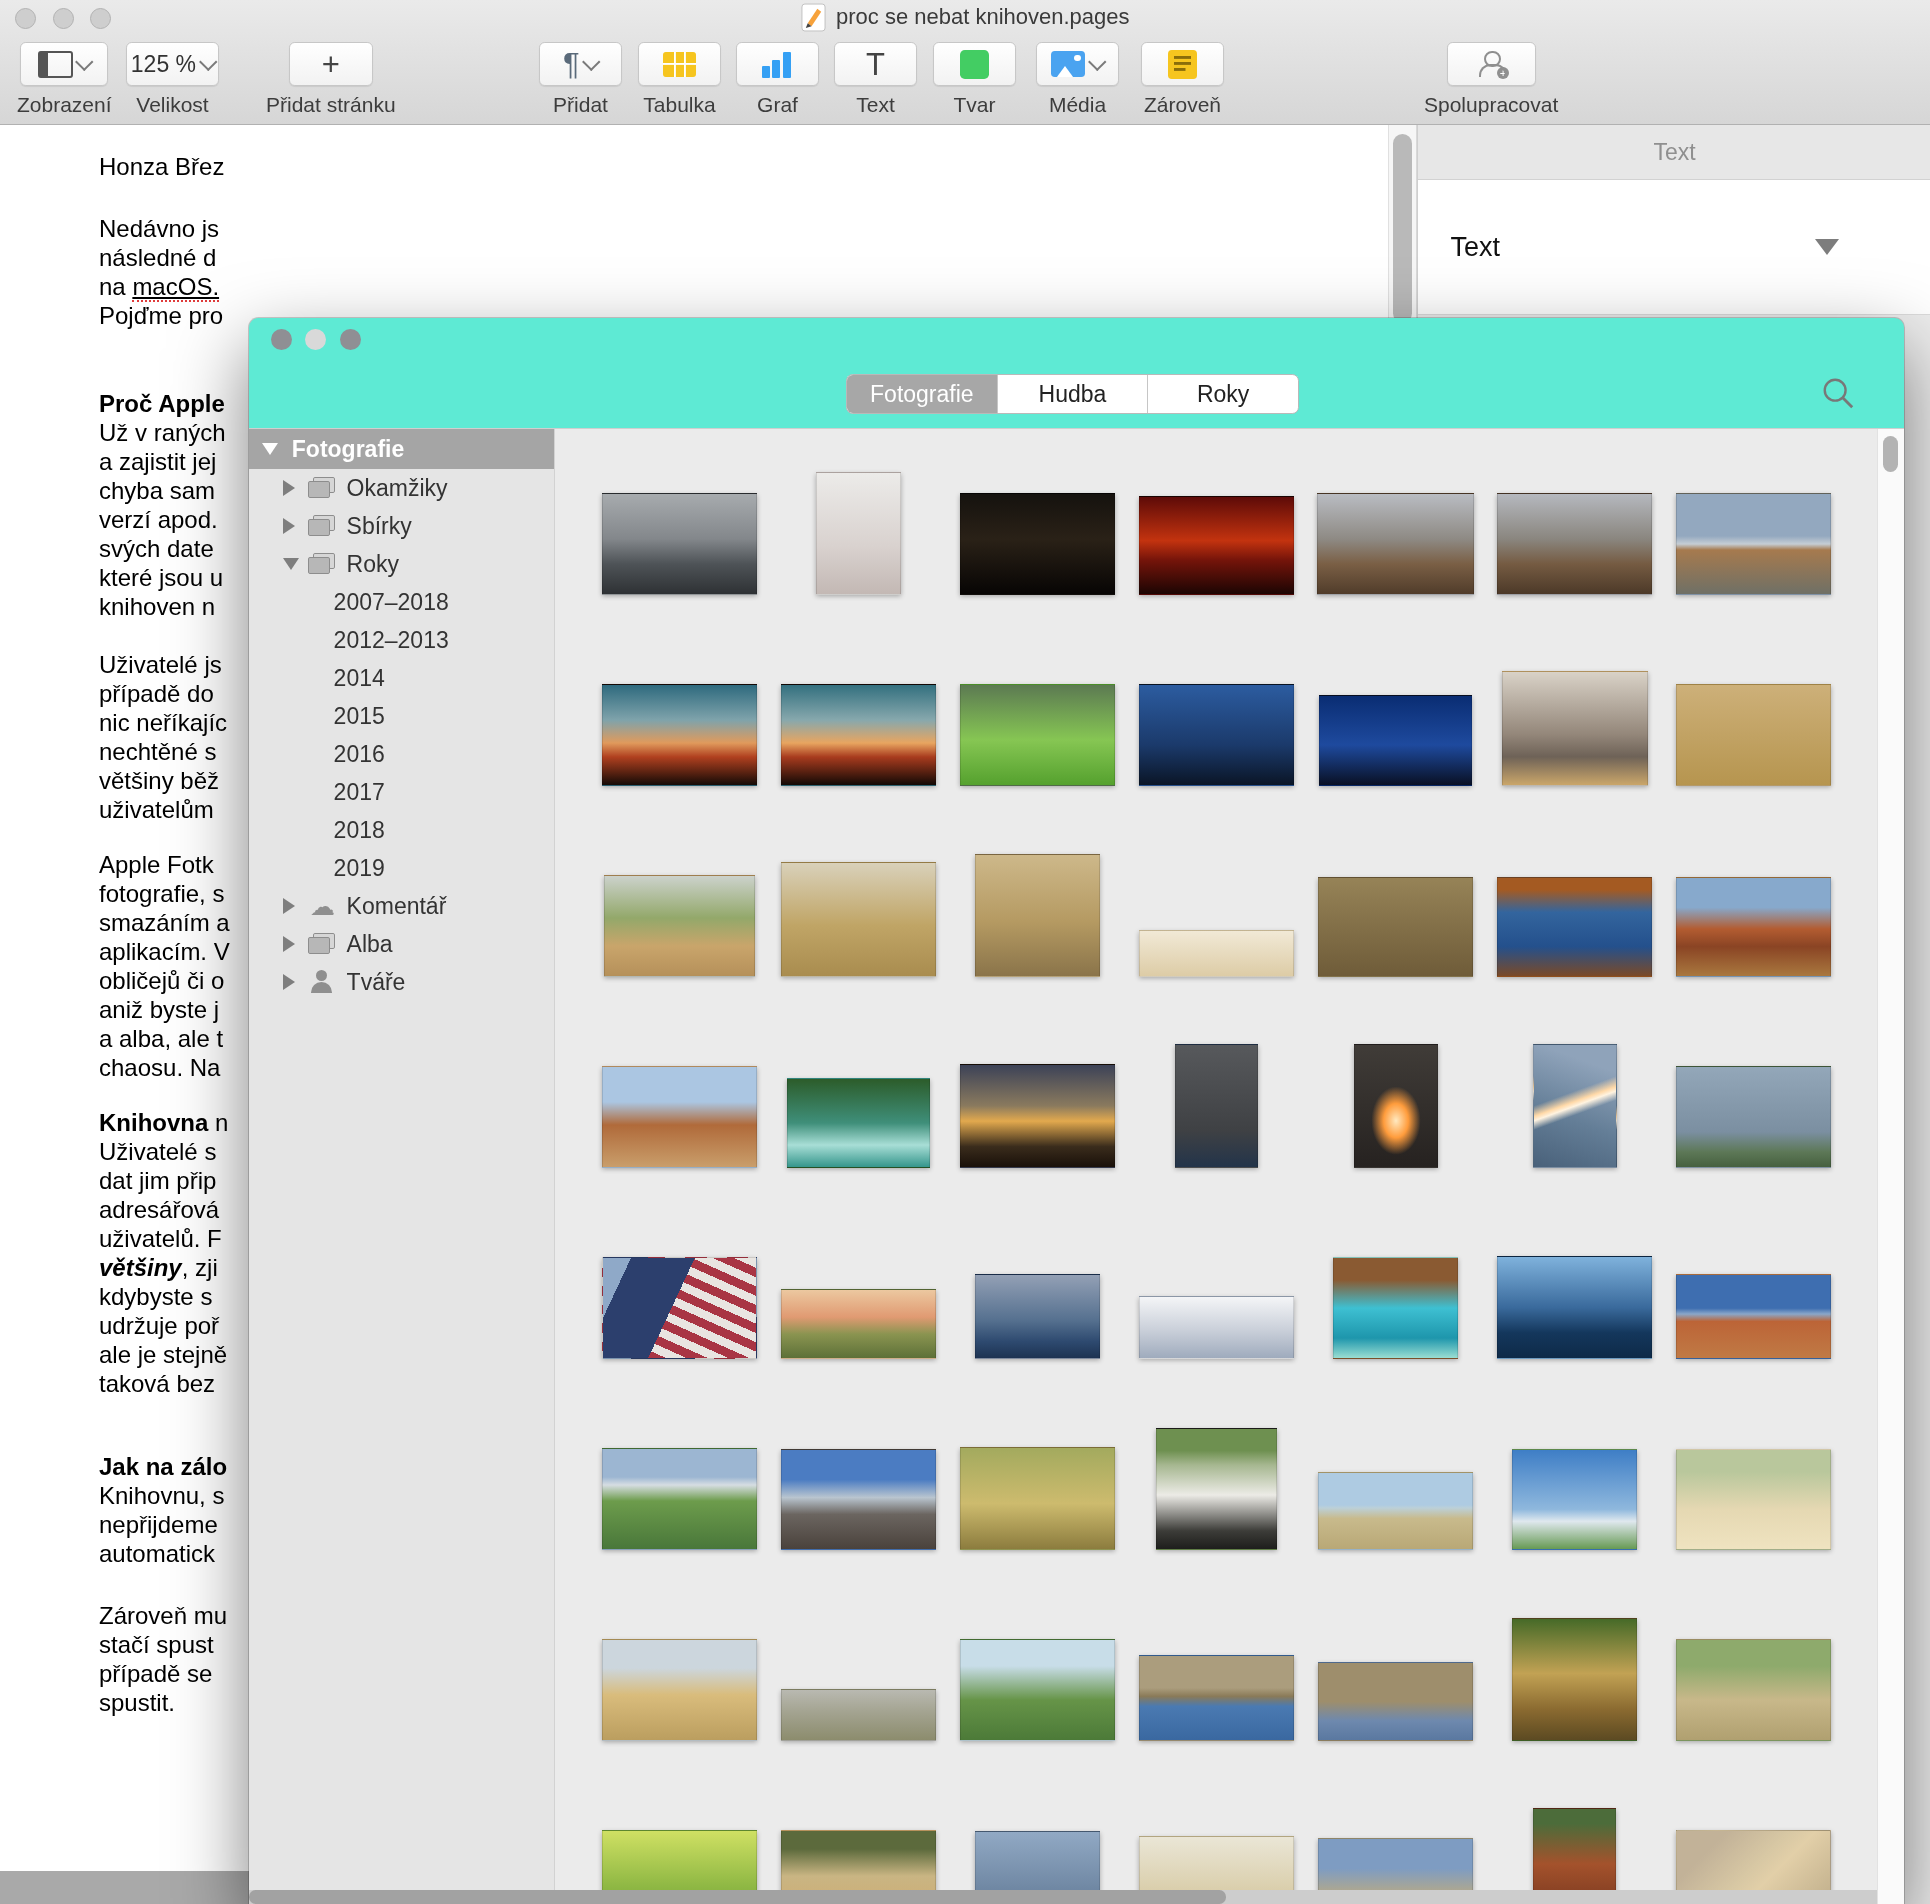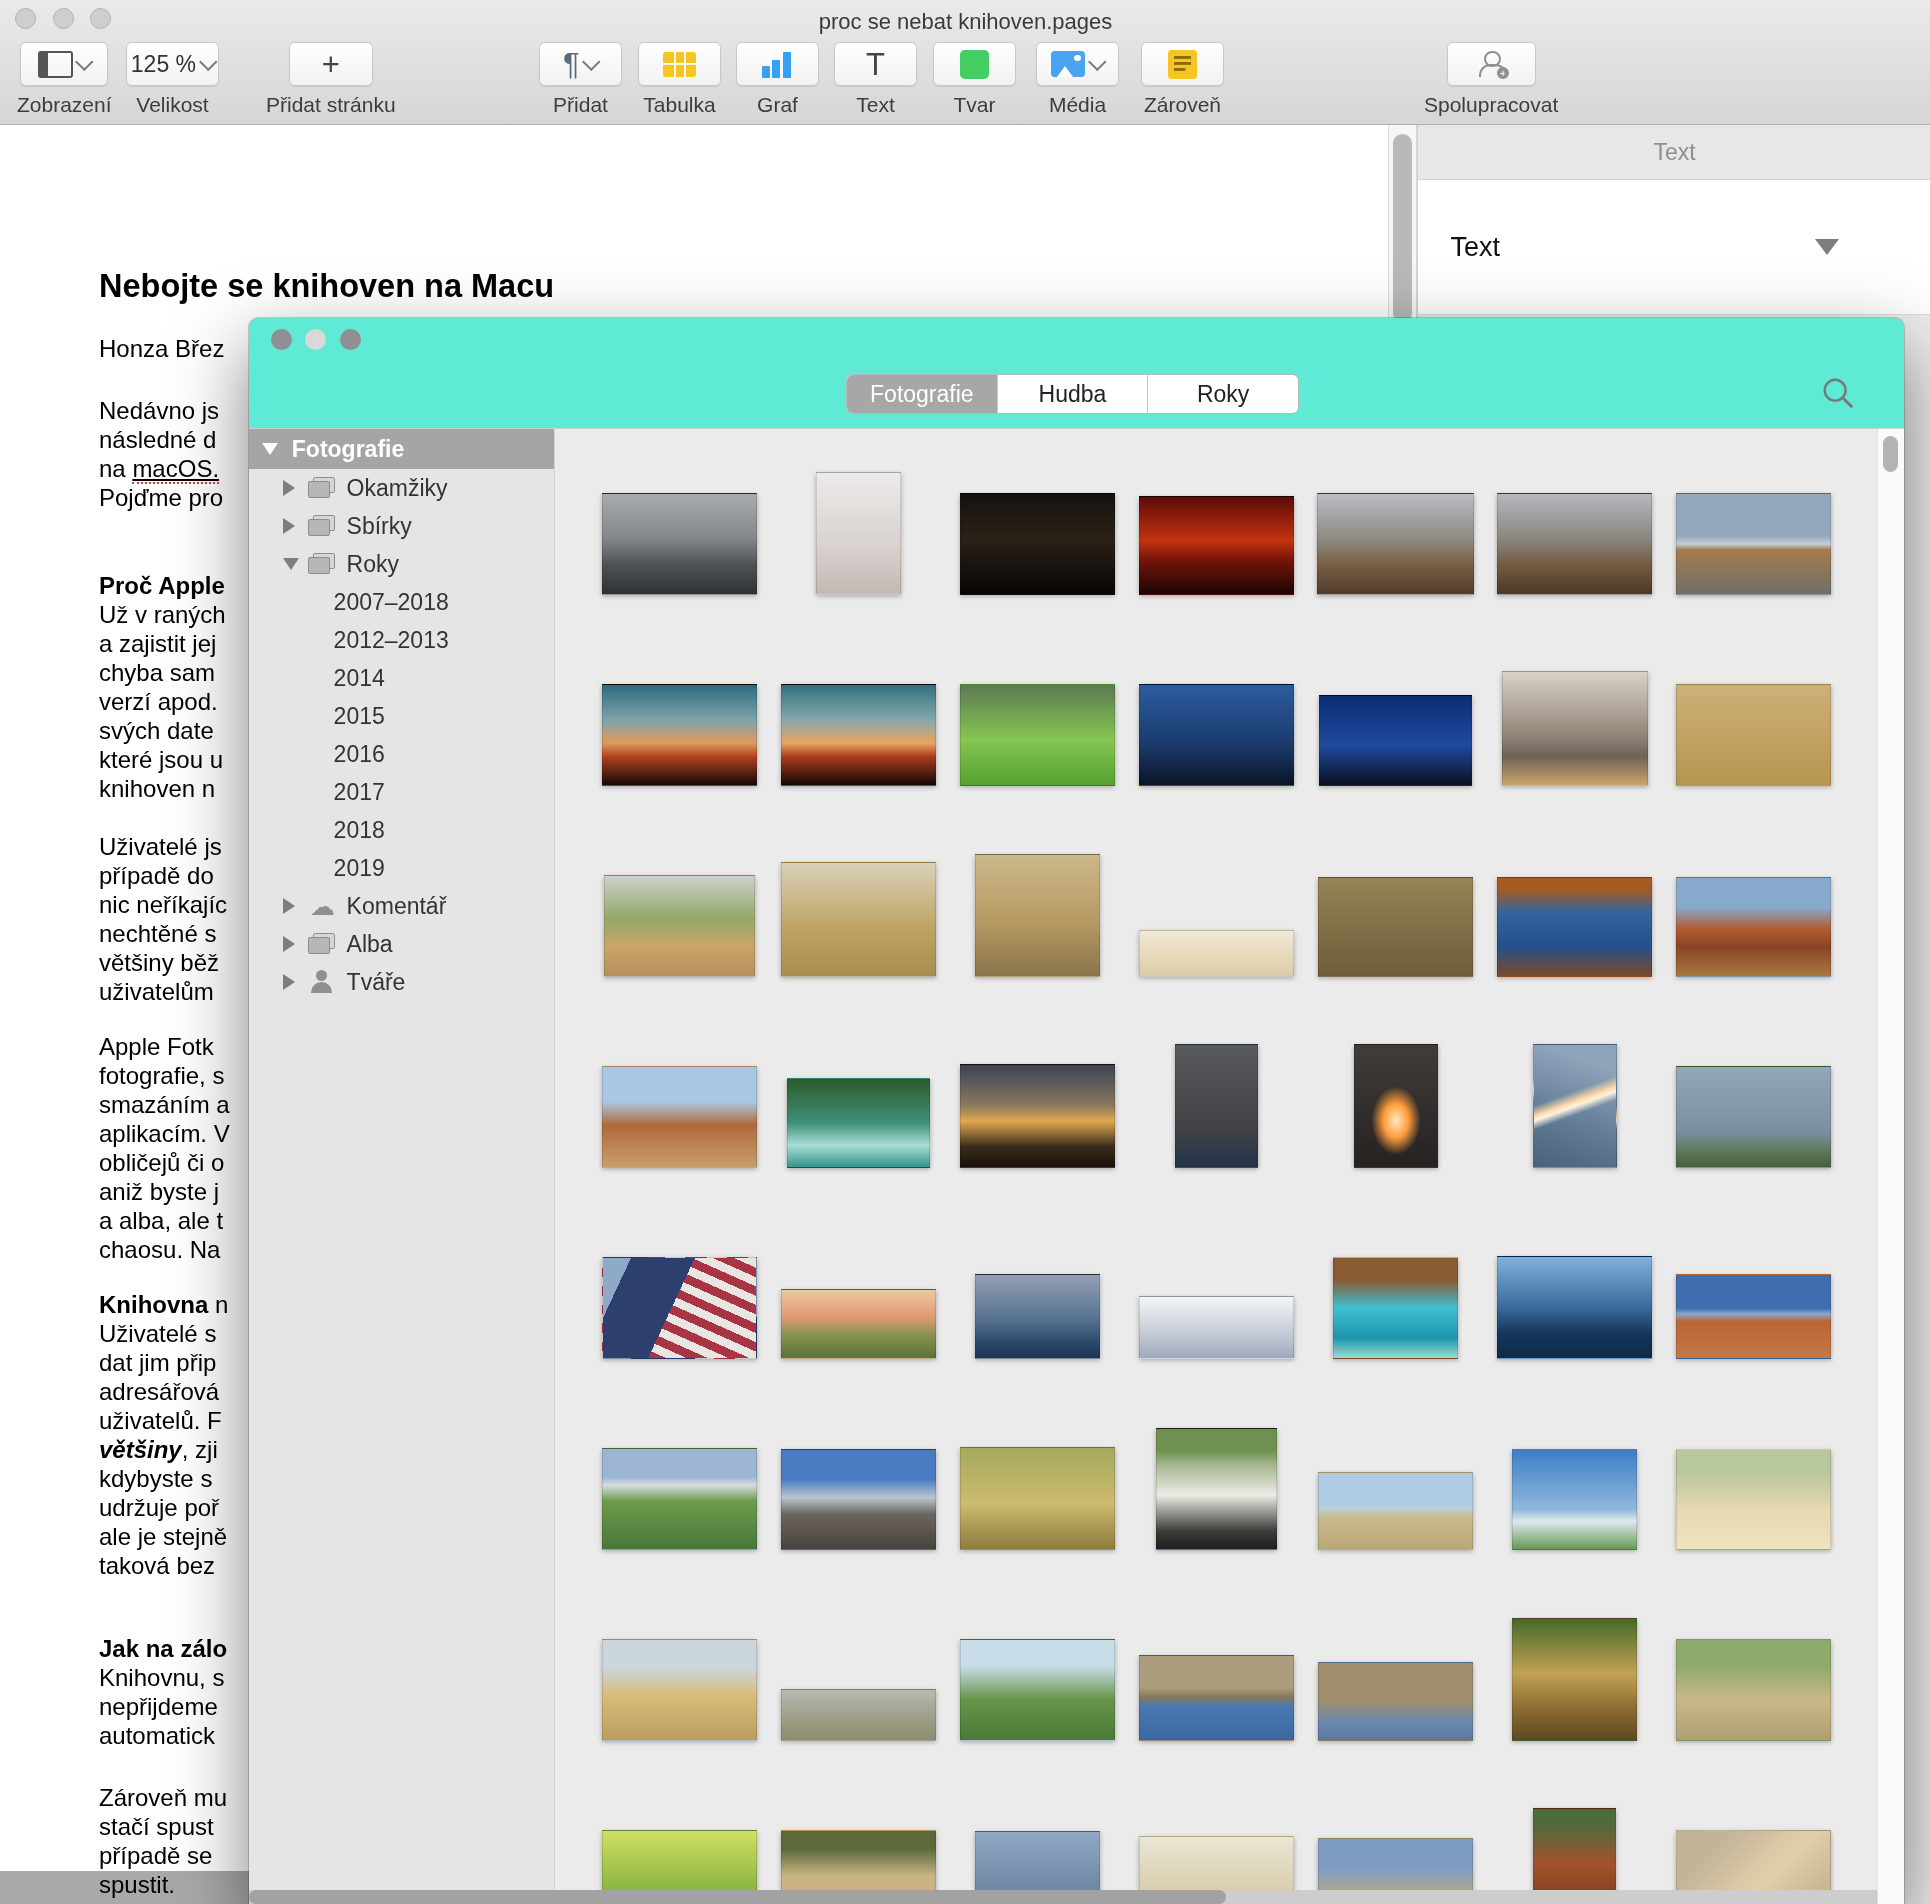--- a/index.html
+++ b/index.html
@@ -6,21 +6,21 @@
   body{width:1931px;height:1904px;overflow:hidden;background:#a9a9a9;
        font-family:"Liberation Sans","DejaVu Sans",sans-serif;color:#000;}
   #canvas{position:relative;width:1931px;height:1904px;}
 
   
   #chrome{position:absolute;left:0;top:0;width:100%;height:124px;
           background:linear-gradient(#eaeaea,#d6d6d6);border-bottom:1px solid #b1b1b1;z-index:2;}
   .tl{position:absolute;top:7.6px;left:15.3px;display:flex;gap:16.3px;}
   .tl i{width:19px;height:19px;border-radius:50%;background:#cecece;border:1px solid #b2b2b2;}
   .win-title{position:absolute;top:0;left:0;right:0;height:34px;display:flex;align-items:center;
-             justify-content:center;gap:9.6px;font-size:22px;color:#3a3a3a;flex-direction:column;}
+             justify-content:center;gap:9.6px;font-size:22px;color:#3a3a3a;}
   .tb-item{position:absolute;top:42px;display:flex;flex-direction:column;align-items:center;}
   .tb-btn{height:44px;border-radius:5.7px;background:linear-gradient(#ffffff,#f2f2f2);
           border:1px solid #c7c7c7;display:flex;align-items:center;justify-content:center;gap:5.7px;
           box-shadow:0 1px 1px rgba(0,0,0,.08);box-sizing:border-box;}
   .tb-label{margin-top:6.7px;font-size:21px;color:#3d3d3d;white-space:nowrap;}
   .chev{width:10.5px;height:10.5px;border-right:2.4px solid #7a7a7a;border-bottom:2.4px solid #7a7a7a;
         transform:rotate(45deg) translate(-1.9px,-1.9px);}
   .icon-view{width:31px;height:23px;border:2.4px solid #555;border-radius:2.9px;position:relative;}
   .icon-view::before{content:"";position:absolute;left:0;top:0;bottom:0;width:8.6px;background:#555;}
   .glyph{font-size:31px;color:#444;line-height:1;}
@@ -220,21 +220,20 @@
           <span class="badge-plus">+</span>
         </span>
       </div>
       <span class="tb-label">Spolupracovat</span>
     </div>
 
   </div>
 
   <div id="page">
     <div id="doc-text">
-      <div class="doc-h1">Nebojte se knihoven na Macu</div>
       <div class="doc-byline">Honza Břez</div>
 
     <div class="para" style="margin-top: 33px;">
           <div class="line">Nedávno js</div>
           <div class="line">následné d</div>
           <div class="line">na <span class="spell-link">macOS.</span></div>
           <div class="line">Pojďme pro</div>
         </div>
         <div class="para" style="margin-top: 59px;">
           <div class="line"><span class="b">Proč Apple</span></div>

